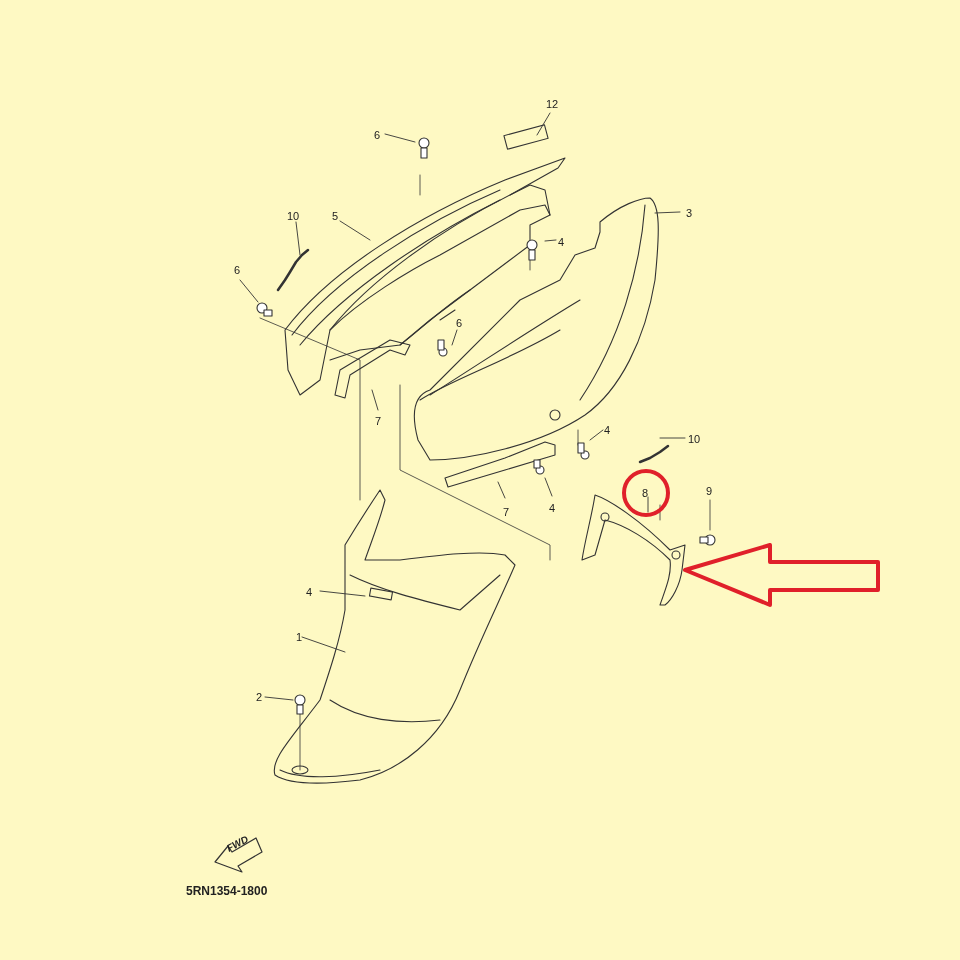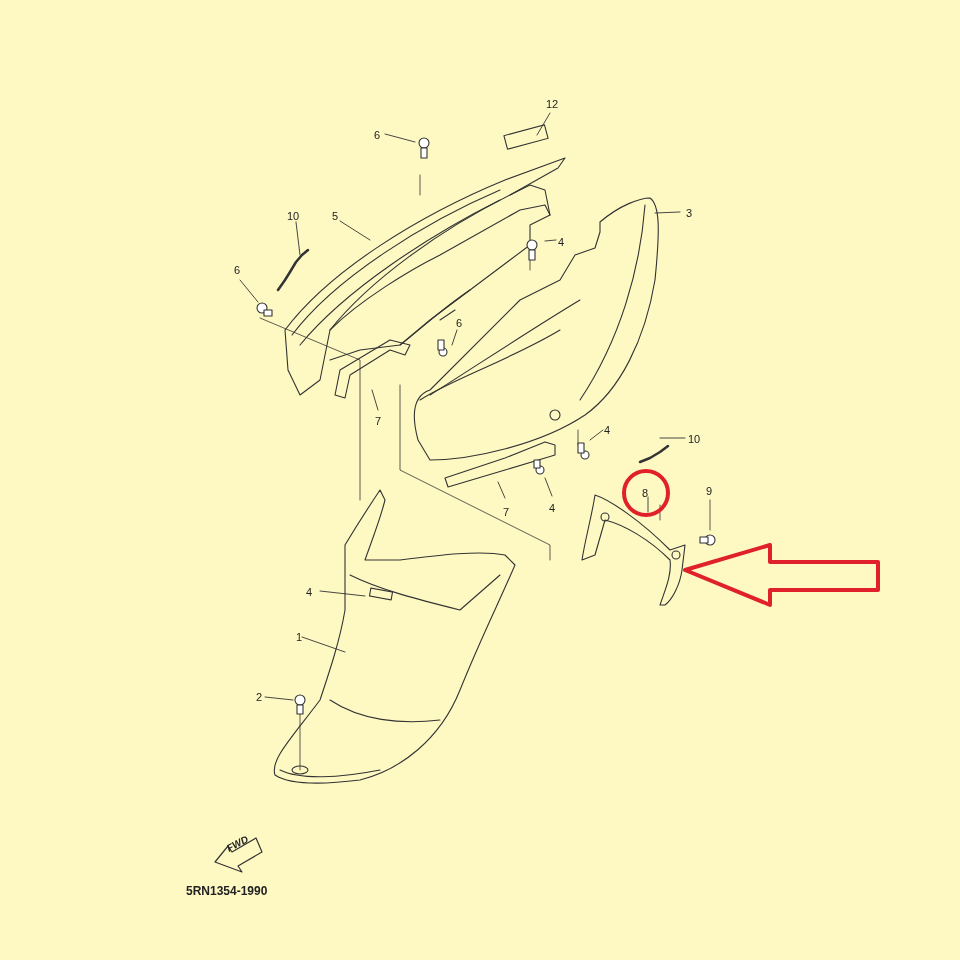--- a/index.html
+++ b/index.html
@@ -148,14 +148,14 @@
 <div class="lbl" style="left:688px;top:434px;">10</div>
 <div class="lbl" style="left:642px;top:488px;">8</div>
 <div class="lbl" style="left:706px;top:486px;">9</div>
 <div class="lbl" style="left:503px;top:507px;">7</div>
 <div class="lbl" style="left:549px;top:503px;">4</div>
 <div class="lbl" style="left:306px;top:587px;">4</div>
 <div class="lbl" style="left:296px;top:632px;">1</div>
 <div class="lbl" style="left:256px;top:692px;">2</div>
 
 <div class="fwd">FWD</div>
-<div class="code">5RN1354-1990</div>
+<div class="code">5RN1354-1800</div>
 </div>
 
 </body></html>

